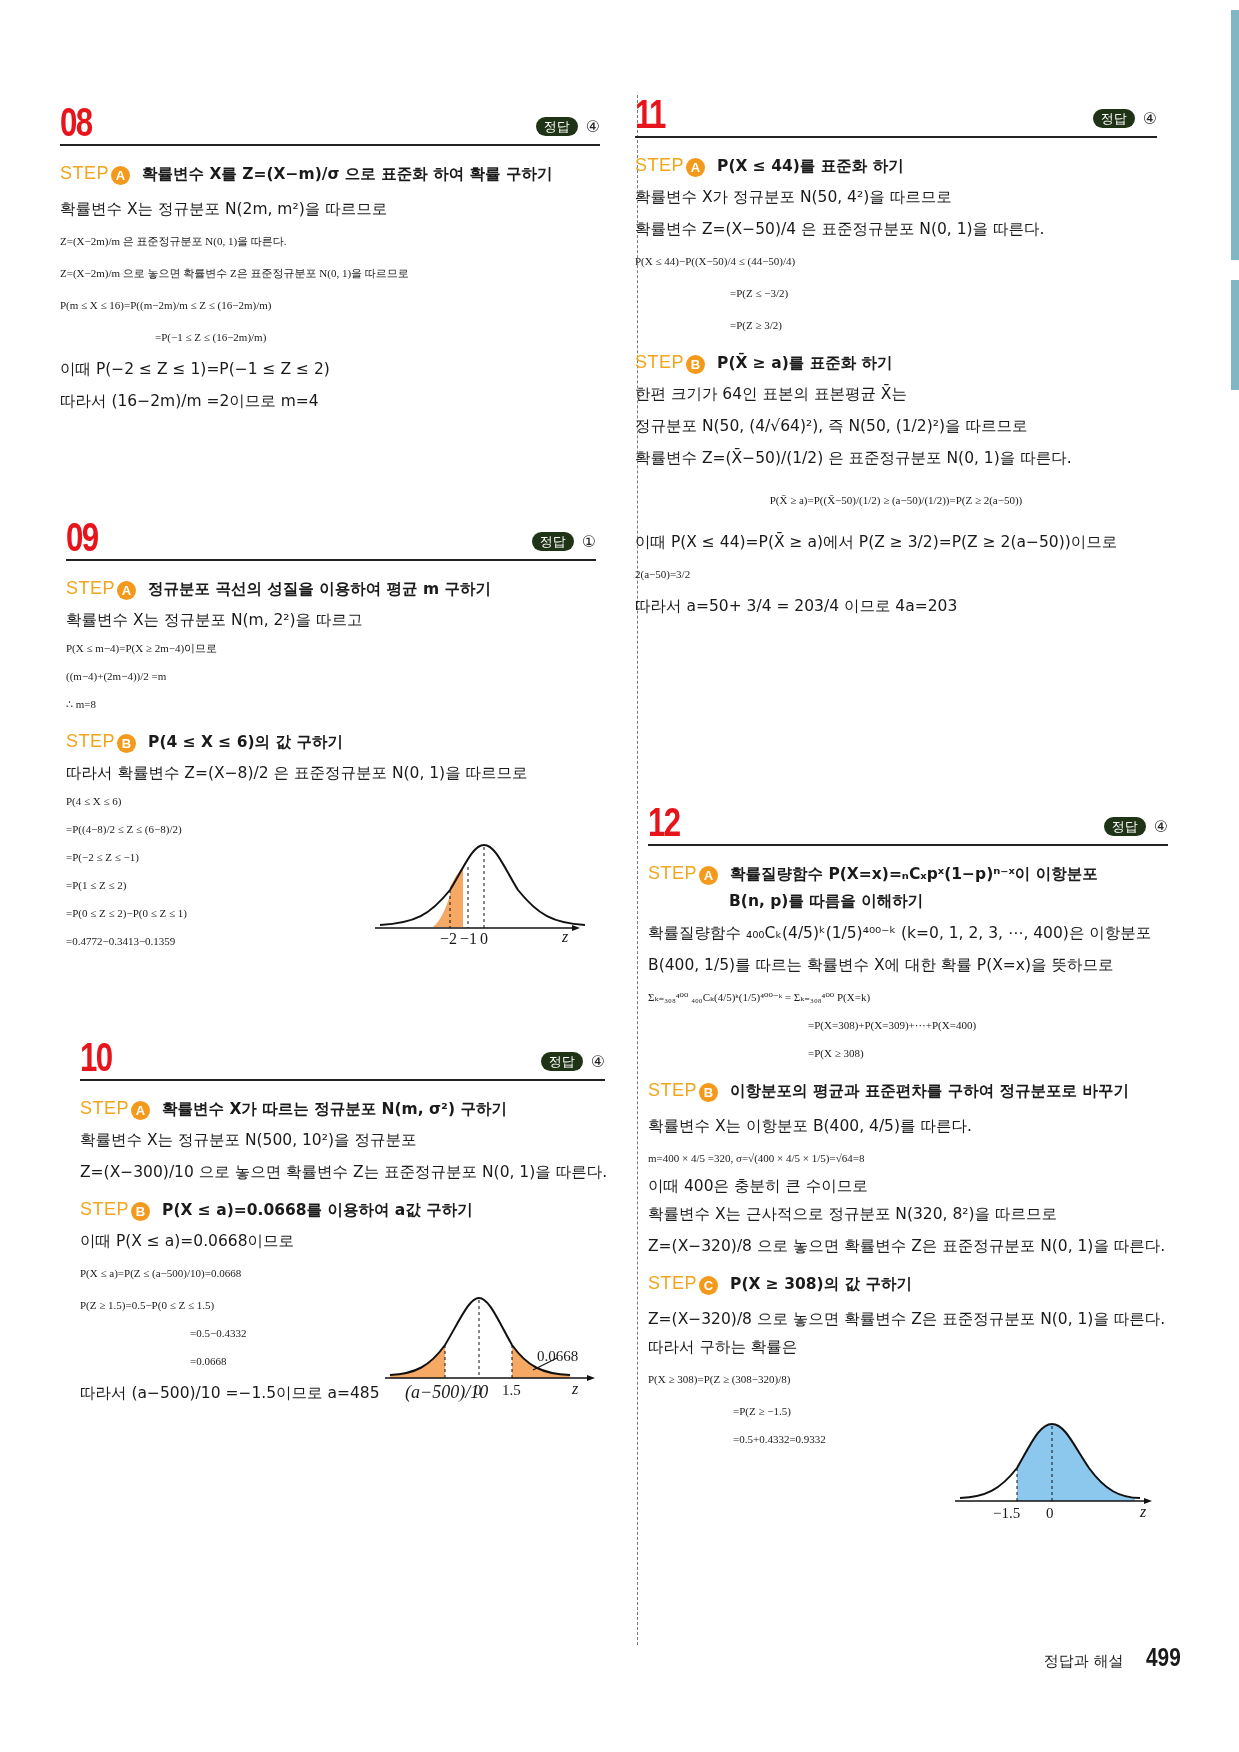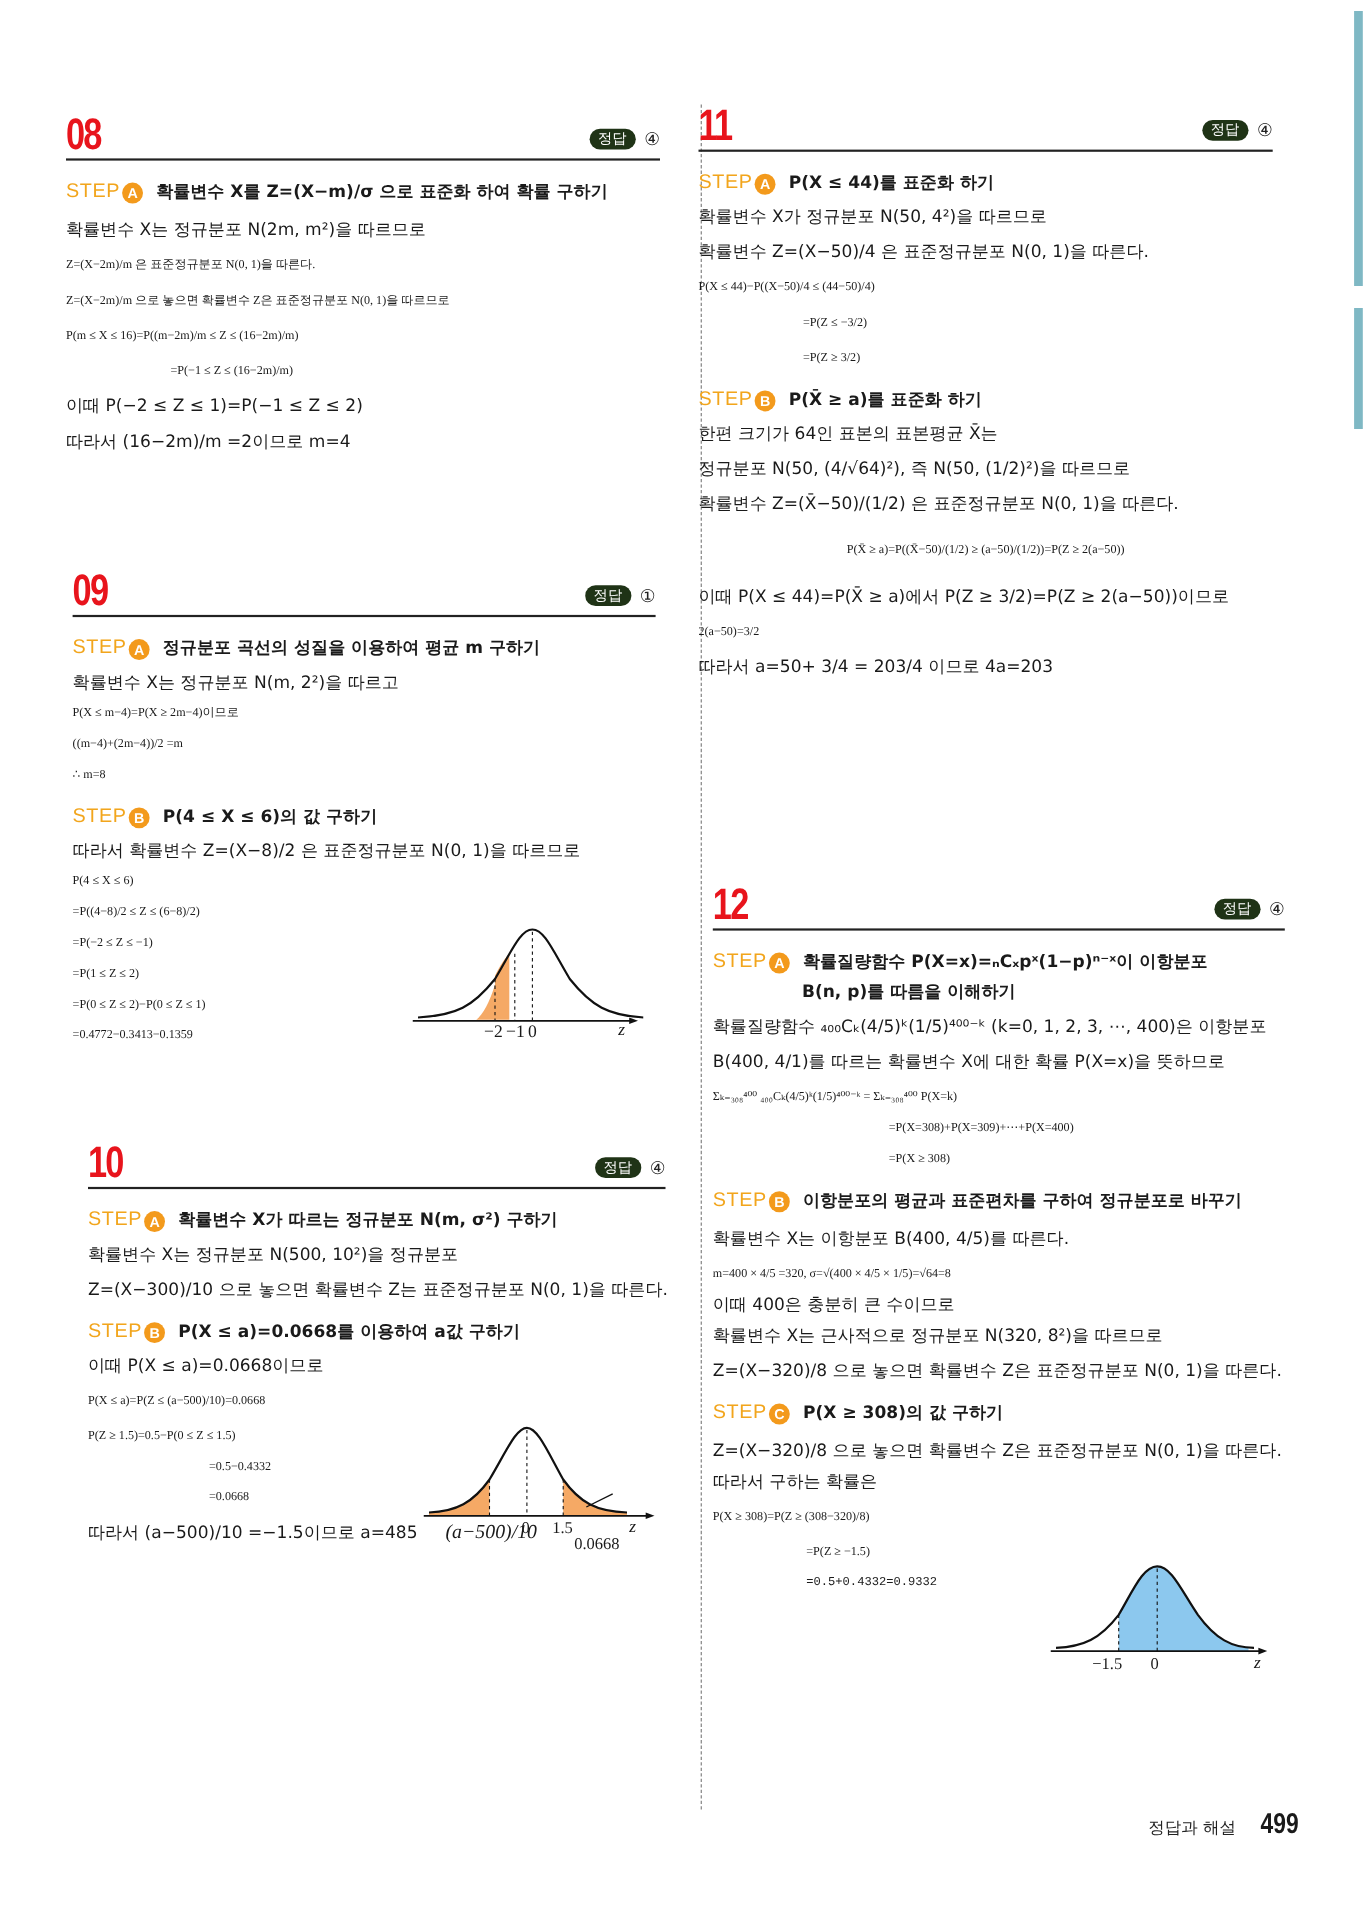--- a/index.html
+++ b/index.html
@@ -136,21 +136,21 @@
   <path d="M5,85 C30,84 45,76 60,55 L60,88 L5,88 Z" fill="#f5a965"></path>
   <path d="M127,55 C142,76 157,84 185,85 L185,88 L127,88 Z" fill="#f5a965"></path>
   <path d="M5,85 C30,84 45,76 60,55 C75,30 84,8 94,8 C104,8 113,30 127,55 C142,76 157,84 185,85" fill="none" stroke="#111" stroke-width="2"></path>
   <line x1="0" y1="88" x2="205" y2="88" stroke="#111" stroke-width="1.5"></line>
   <polygon points="210,88 202,85 202,91" fill="#111"></polygon>
   <line x1="94" y1="10" x2="94" y2="88" stroke="#111" stroke-dasharray="3,3"></line>
   <line x1="60" y1="55" x2="60" y2="88" stroke="#111" stroke-dasharray="3,3"></line>
   <line x1="127" y1="55" x2="127" y2="88" stroke="#111" stroke-dasharray="3,3"></line>
   <line x1="172" y1="68" x2="148" y2="80" stroke="#111" stroke-width="1.2"></line>
 </svg>
-<div class="serif" style="position:absolute;left:522px;top:1348px;font-size:15px;margin-top:48px;">0.0668</div>
+<div class="serif" style="position:absolute;left:537px;top:1348px;font-size:15px;">0.0668</div>
 <div class="serif" style="position:absolute;left:405px;top:1382px;font-size:18px;font-style:italic;">(a−500)/10</div>
 <div class="serif" style="position:absolute;left:474px;top:1382px;font-size:15px;">0</div>
 <div class="serif" style="position:absolute;left:502px;top:1382px;font-size:15px;">1.5</div>
 <div class="serif" style="position:absolute;left:572px;top:1380px;font-size:16px;font-style:italic;">z</div>
 
 <section class="problem" style="left:635px;top:92px;width:522px;">
   <div class="p-head">
     <div class="p-num">11</div>
     <div class="ans">
       <span class="ans-badge">정답</span>
@@ -189,21 +189,21 @@
       <span class="ans-val">④</span>
     </div>
   </div>
   <div class="step">
     <span class="step-label">STEP</span>
     <span class="step-circle">A</span>
     <span class="step-title">확률질량함수 P(X=x)=ₙCₓpˣ(1−p)ⁿ⁻ˣ이 이항분포</span>
   </div>
   <div class="line tight step-title" style="padding-left:81px;margin-top:4px;">B(n, p)를 따름을 이해하기</div>
   <div class="line">확률질량함수 ₄₀₀Cₖ(4/5)ᵏ(1/5)⁴⁰⁰⁻ᵏ (k=0, 1, 2, 3, ⋯, 400)은 이항분포</div>
-  <div class="line">B(400, 4/1)를 따르는 확률변수 X에 대한 확률 P(X=x)을 뜻하므로</div>
+  <div class="line">B(400, 1/5)를 따르는 확률변수 X에 대한 확률 P(X=x)을 뜻하므로</div>
   <div class="line math">Σₖ₌₃₀₈⁴⁰⁰ ₄₀₀Cₖ(4/5)ᵏ(1/5)⁴⁰⁰⁻ᵏ = Σₖ₌₃₀₈⁴⁰⁰ P(X=k)</div>
   <div class="line tight math indent3">=P(X=308)+P(X=309)+⋯+P(X=400)</div>
   <div class="line tight math indent3">=P(X ≥ 308)</div>
   <div class="step">
     <span class="step-label">STEP</span>
     <span class="step-circle">B</span>
     <span class="step-title">이항분포의 평균과 표준편차를 구하여 정규분포로 바꾸기</span>
   </div>
   <div class="line">확률변수 X는 이항분포 B(400, 4/5)를 따른다.</div>
   <div class="line math">m=400 × 4/5 =320, σ=√(400 × 4/5 × 1/5)=√64=8</div>
@@ -212,21 +212,21 @@
   <div class="line">Z=(X−320)/8 으로 놓으면 확률변수 Z은 표준정규분포 N(0, 1)을 따른다.</div>
   <div class="step">
     <span class="step-label">STEP</span>
     <span class="step-circle">C</span>
     <span class="step-title">P(X ≥ 308)의 값 구하기</span>
   </div>
   <div class="line">Z=(X−320)/8 으로 놓으면 확률변수 Z은 표준정규분포 N(0, 1)을 따른다.</div>
   <div class="line tight">따라서 구하는 확률은</div>
   <div class="line math">P(X ≥ 308)=P(Z ≥ (308−320)/8)</div>
   <div class="line math" style="padding-left:85px;">=P(Z ≥ −1.5)</div>
-  <div class="line tight math" style="padding-left:85px;font-family:Liberation Mono, monospace;">=0.5+0.4332=0.9332</div>
+  <div class="line tight math" style="padding-left:85px;">=0.5+0.4332=0.9332</div>
 </section>
 
 <svg class="chart" style="left:955px;top:1418px;" width="200" height="100" viewBox="0 0 200 100">
   <path d="M62,50 C75,28 84,6 97,6 C110,6 119,28 134,50 C150,72 165,80 180,80 L180,83 L62,83 Z" fill="#8cc8ee"></path>
   <path d="M5,80 C30,79 45,72 62,50 C75,28 84,6 97,6 C110,6 119,28 134,50 C150,72 165,80 185,80" fill="none" stroke="#111" stroke-width="2"></path>
   <line x1="0" y1="83" x2="192" y2="83" stroke="#111" stroke-width="1.5"></line>
   <polygon points="197,83 189,80 189,86" fill="#111"></polygon>
   <line x1="97" y1="8" x2="97" y2="83" stroke="#111" stroke-dasharray="3,3"></line>
   <line x1="62" y1="50" x2="62" y2="83" stroke="#111" stroke-dasharray="3,3"></line>
 </svg>

